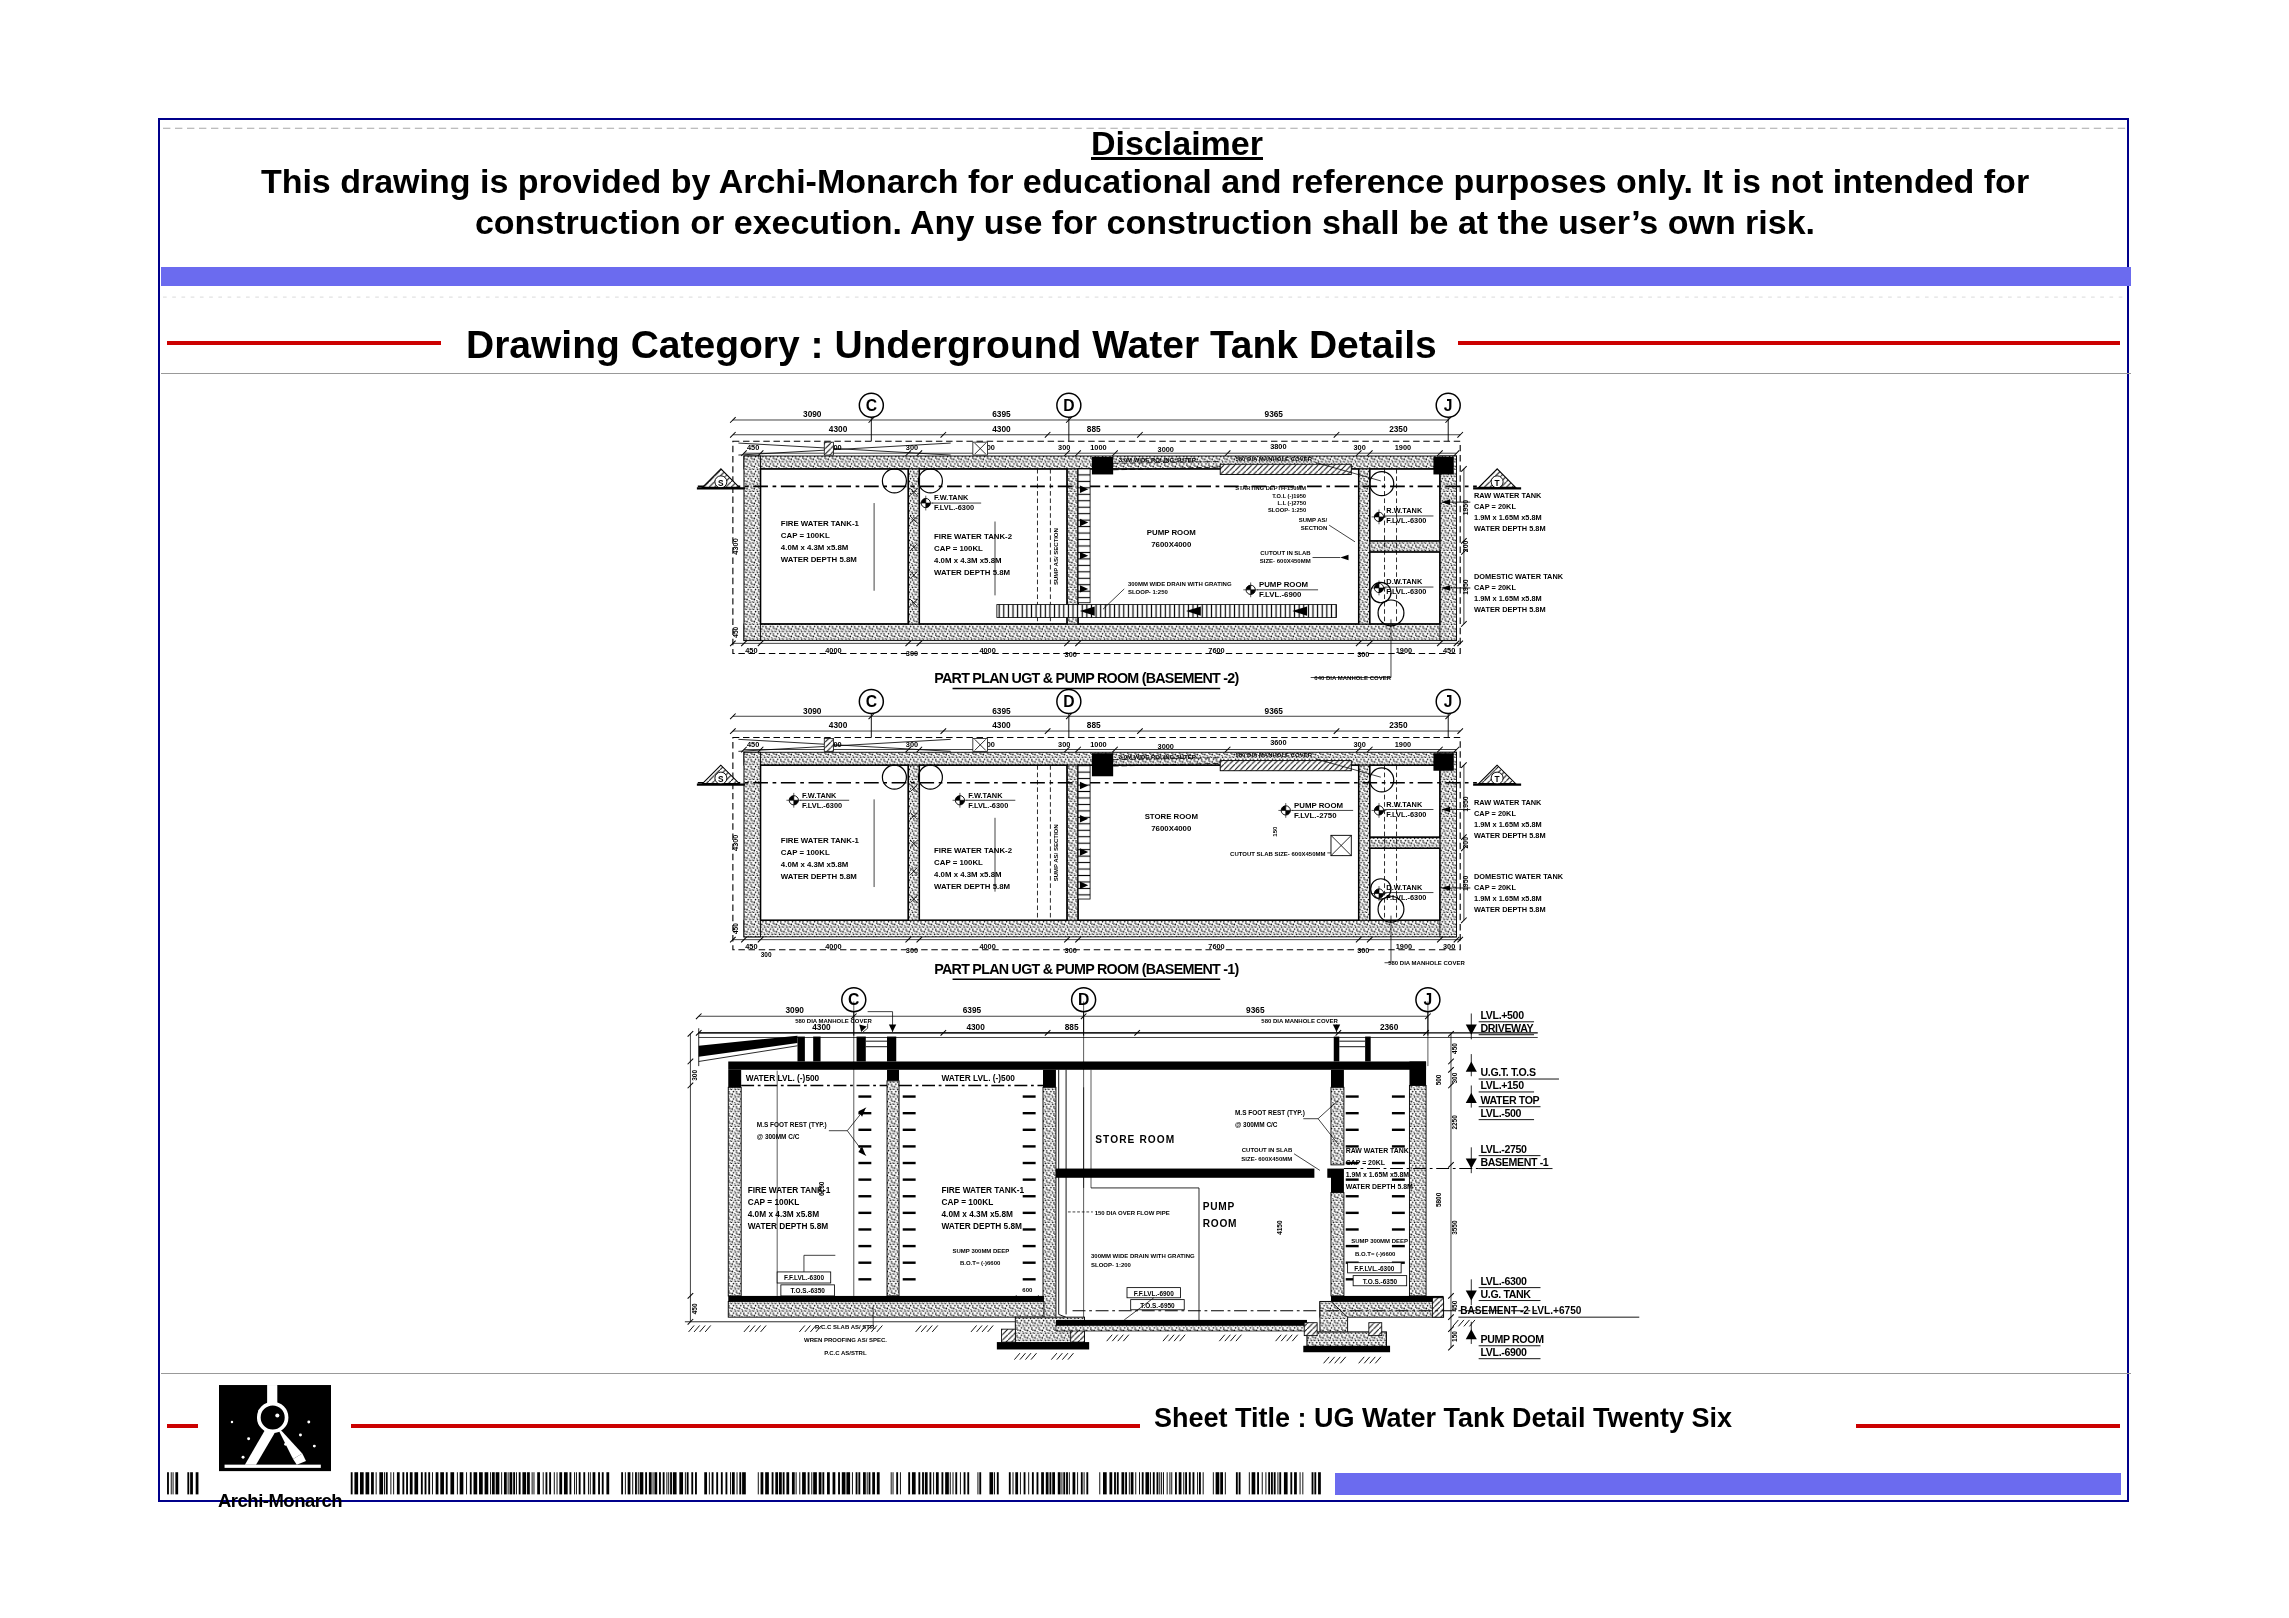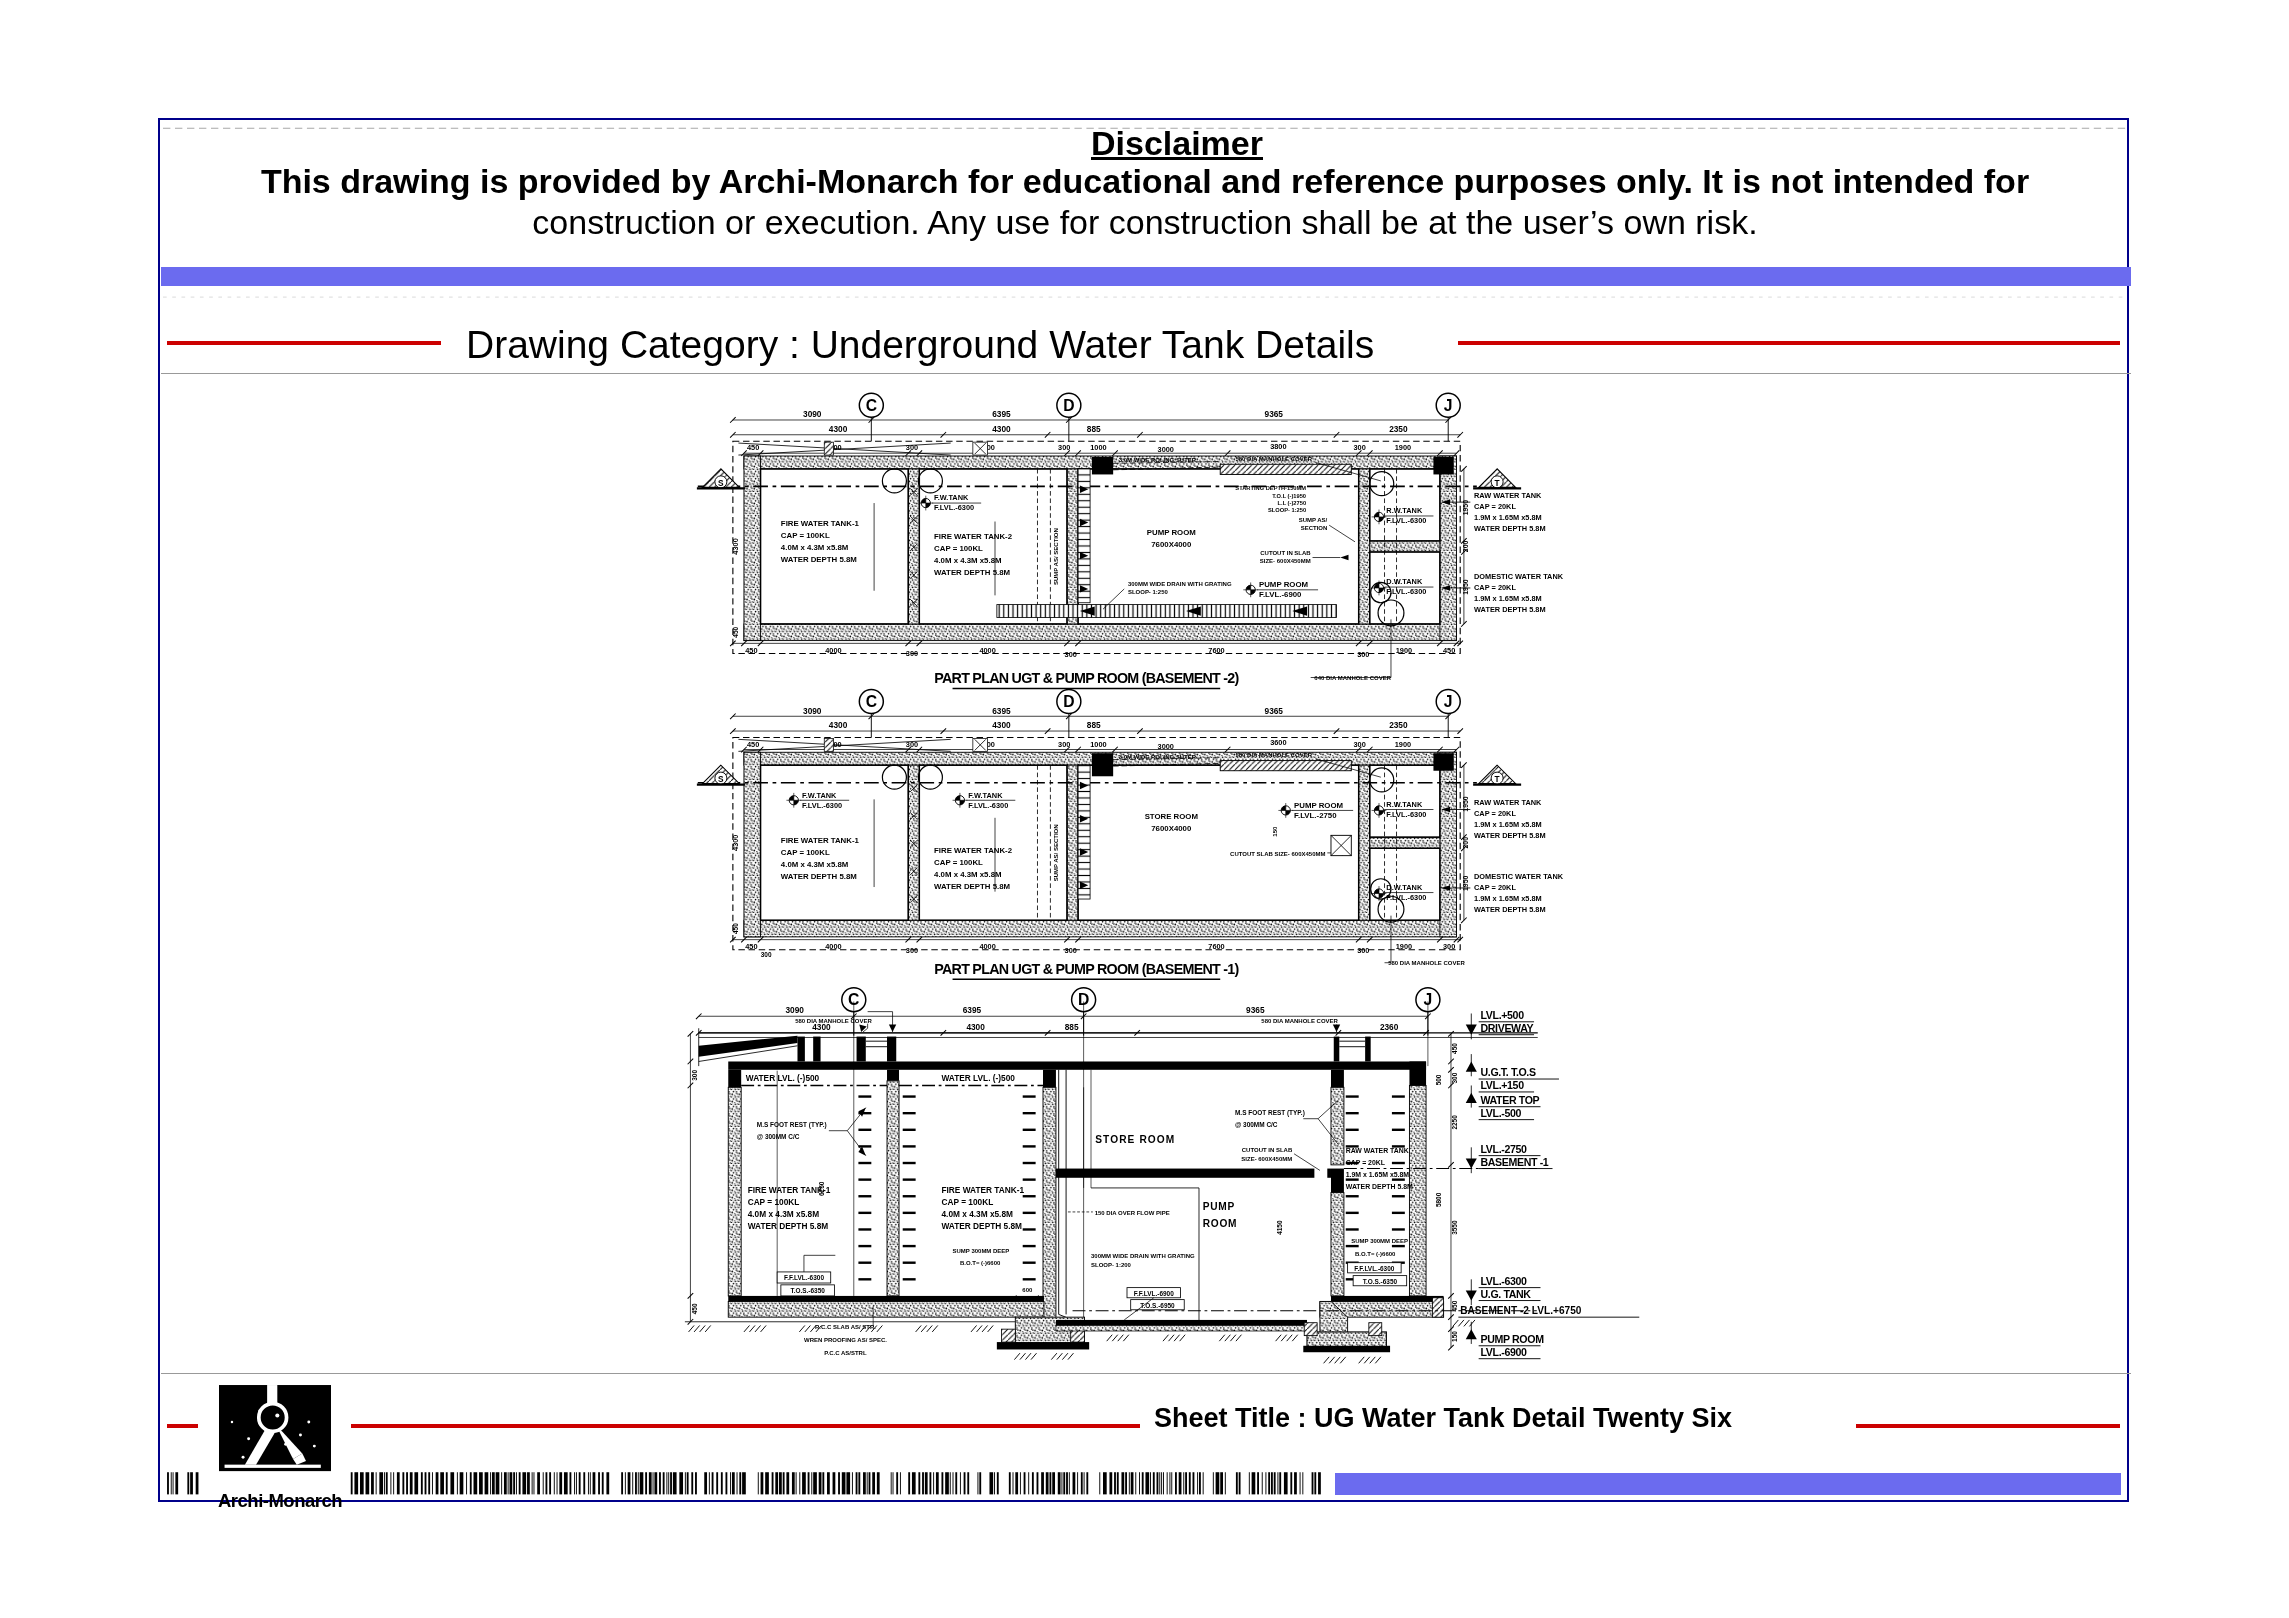--- a/index.html
+++ b/index.html
@@ -7,30 +7,30 @@
 .abs{position:absolute;}
 </style></head>
 <body>
 
 <div id="page"></div>
 
 <div class="hdr" style="top:124px;font-size:34px;font-weight:bold;text-decoration:underline;padding-left:32px;">Disclaimer</div>
 
 <div class="hdr" style="top:162px;font-size:34px;font-weight:bold;">This drawing is provided by Archi-Monarch for educational and reference purposes only. It is not intended for</div>
 
-<div class="hdr" style="top:203px;font-size:34px;font-weight:normal;">construction or execution. Any use for construction shall be at the user’s own risk.</div>
+<div class="hdr" style="top:203px;font-size:34px;font-weight:bold;">construction or execution. Any use for construction shall be at the user’s own risk.</div>
 
 <svg class="abs" style="left:0;top:0;" width="2290" height="369" viewBox="0 0 2481 400">
     <line x1="176" y1="139" x2="2304" y2="139" stroke="#a8a8a8" stroke-width="1.3" stroke-dasharray="8,5"></line>
     <line x1="176" y1="322" x2="2304" y2="322" stroke="#e2e2e2" stroke-width="1.4" stroke-dasharray="4,6"></line>
   </svg>
 
 <div class="abs" style="left:161px;top:267px;width:1970px;height:19.4px;background:#6b6bef;"></div>
 
-<div class="abs" style="left:466px;top:323px;font-size:39px;font-weight:normal;white-space:nowrap;">Drawing Category : Underground Water Tank Details</div>
+<div class="abs" style="left:466px;top:323px;font-size:39px;font-weight:bold;white-space:nowrap;">Drawing Category : Underground Water Tank Details</div>
 
 <div class="abs" style="left:167px;top:341px;width:274px;height:3.7px;background:#cc0000;"></div>
 
 <div class="abs" style="left:1458px;top:341px;width:662px;height:3.7px;background:#cc0000;"></div>
 
 <div class="abs" style="left:161px;top:373px;width:1970px;height:0.9px;background:#999;"></div>
 
 <div class="abs" style="left:161px;top:1373px;width:1970px;height:0.9px;background:#999;"></div>
 
 <div class="abs" style="left:167px;top:1424px;width:31px;height:3.7px;background:#cc0000;"></div>

